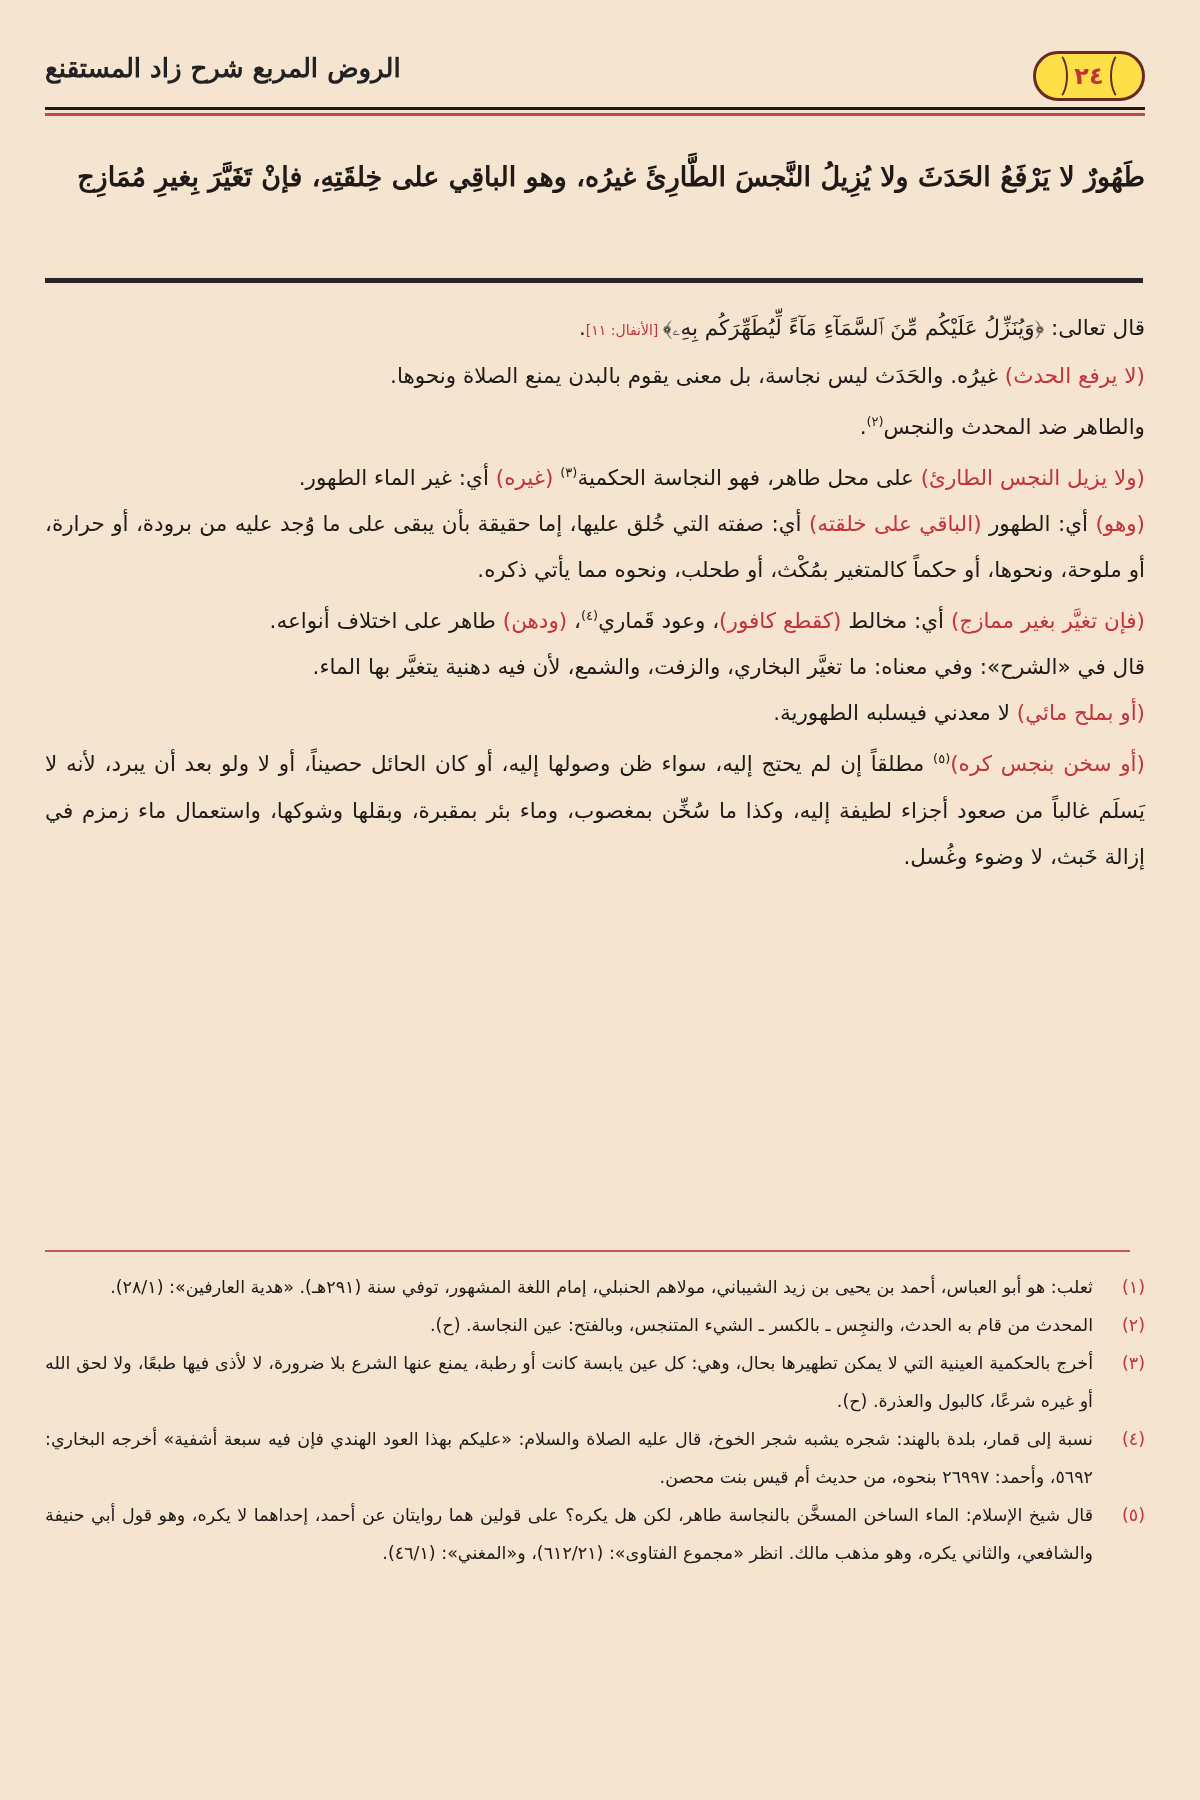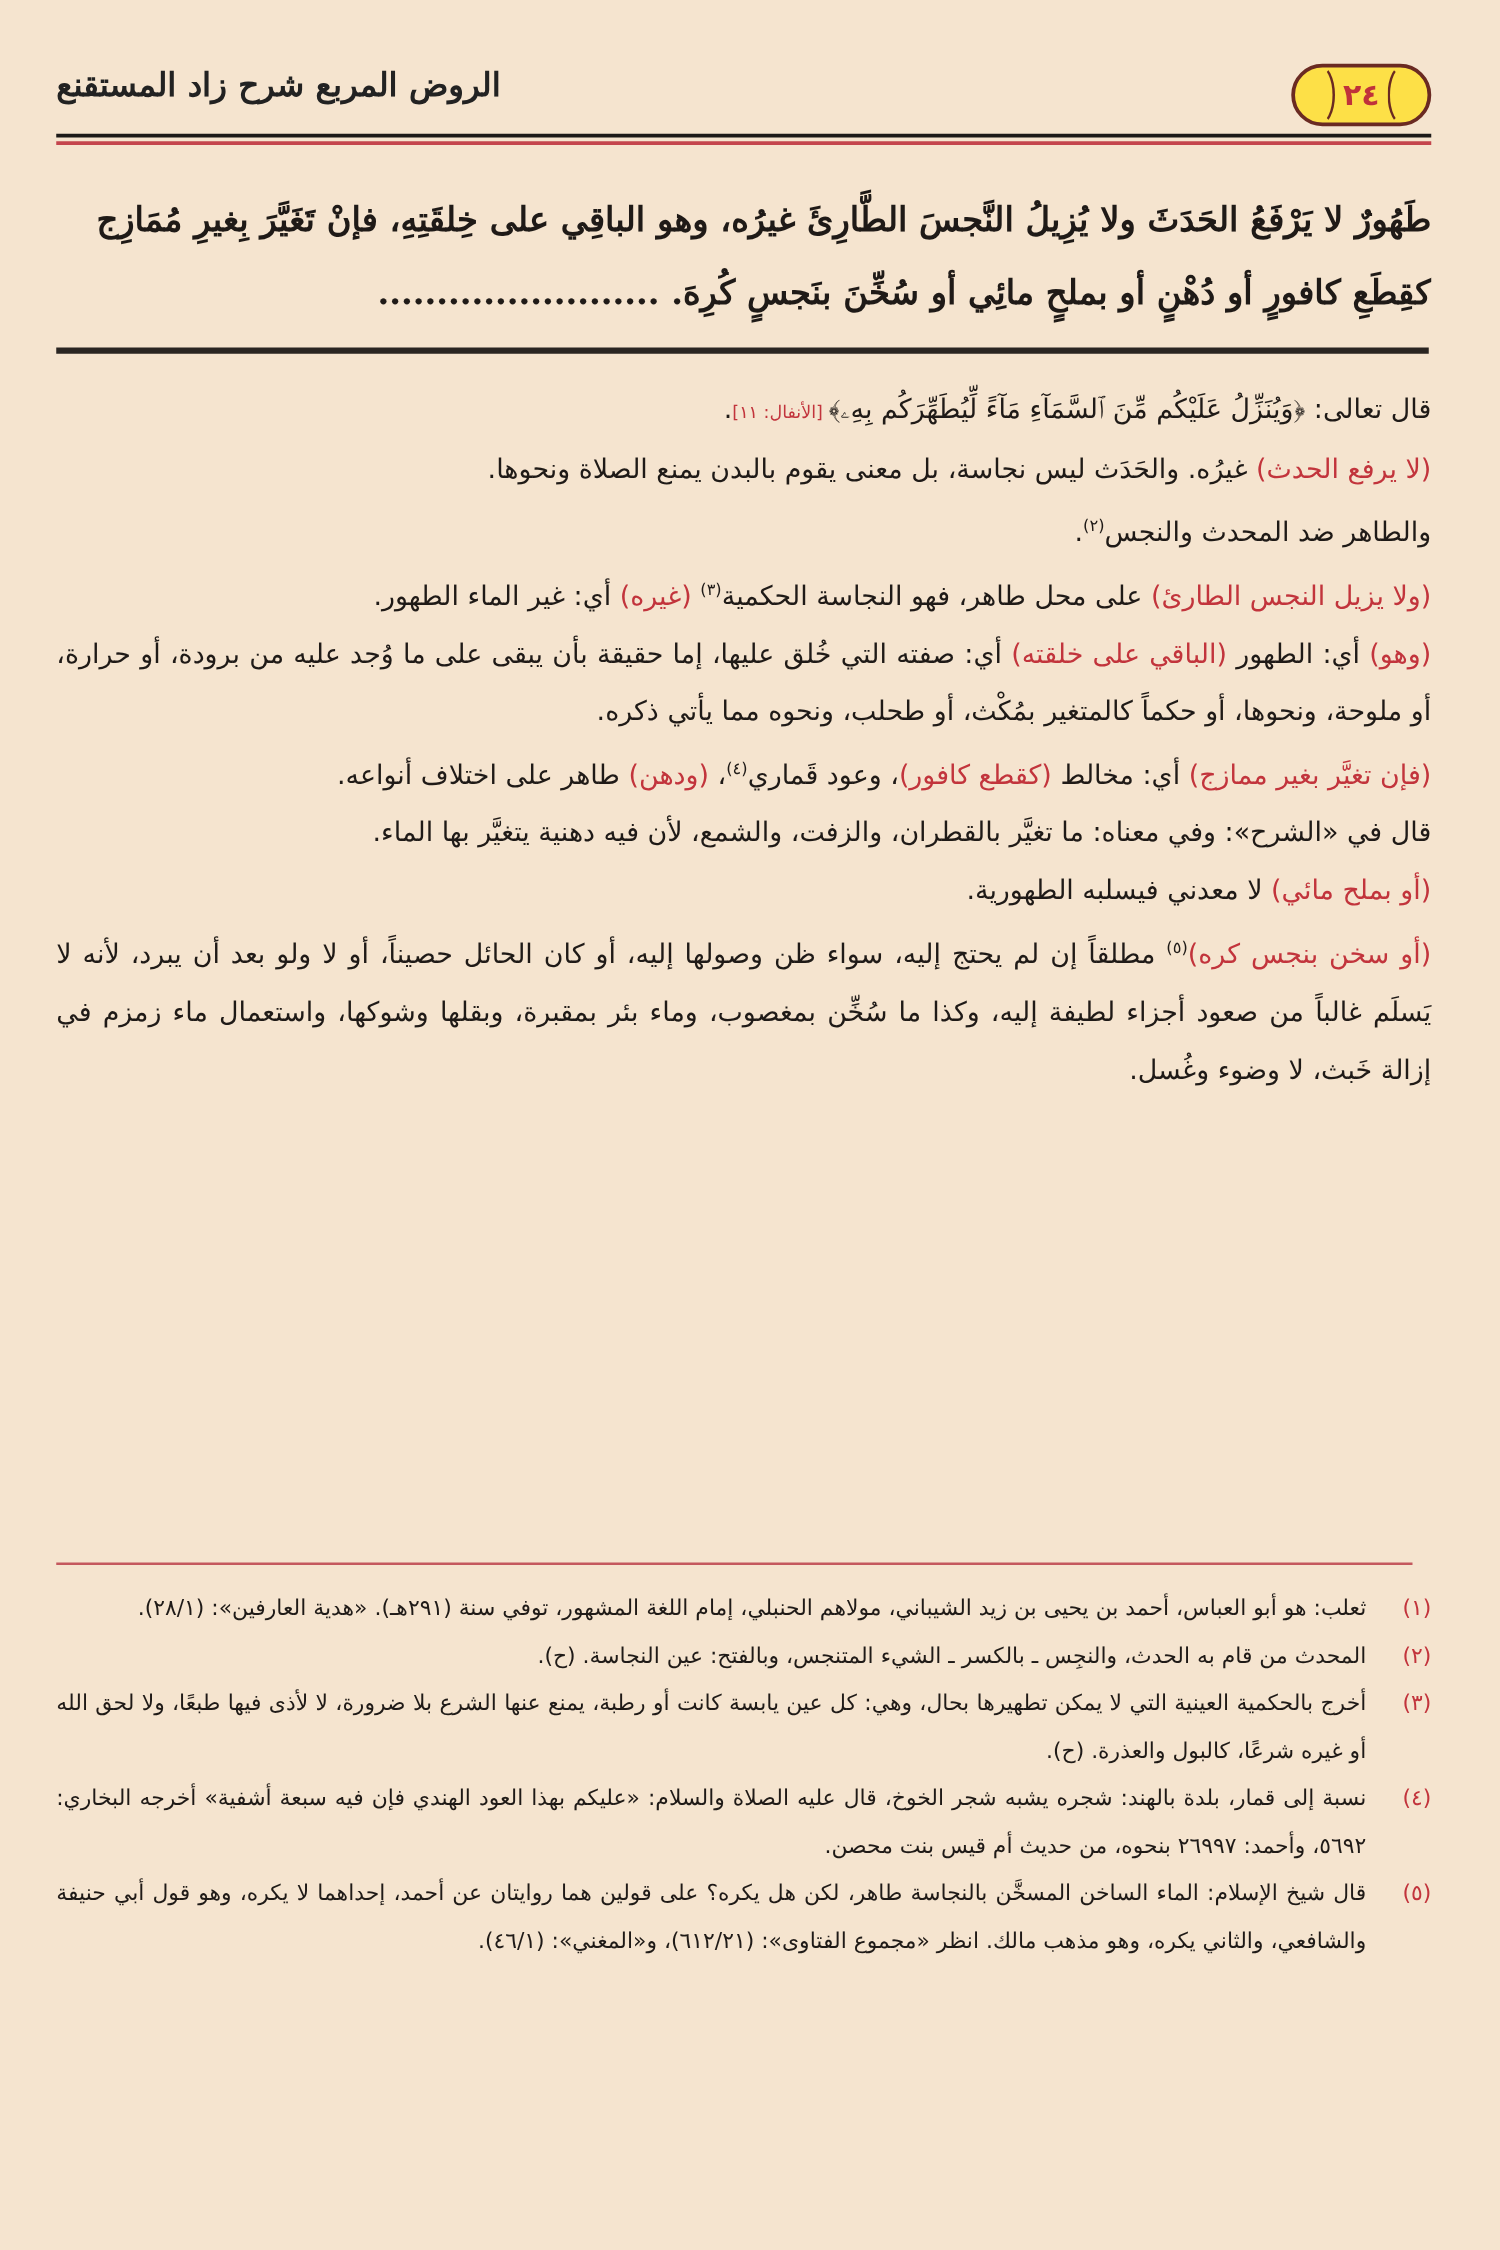--- a/index.html
+++ b/index.html
@@ -77,40 +77,39 @@
     <div class="running-title">الروض المربع شرح زاد المستقنع</div>
     <div class="page-badge">
       <span class="page-number">٢٤</span>
     </div>
     <div class="rule-black"></div>
     <div class="rule-red"></div>
   </div>
 
   <div class="matn">
     <span class="matn-line">طَهُورٌ لا يَرْفَعُ الحَدَثَ ولا يُزِيلُ النَّجسَ الطَّارِئَ غيرُه، وهو الباقِي على خِلقَتِهِ، فإنْ تَغَيَّرَ بِغيرِ مُمَازِج</span>
-    <span class="matn-line"><span>كقِطَعِ كافورٍ أو دُهْنٍ أو بملحٍ مائِي أو سُخِّنَ بنَجسٍ كُرِهَ.</span> <span class="dots">........................</span></span>
   </div>
   <div class="matn-rule"></div>
 
   <div class="sharh">
 
     <span class="para"><span>قال تعالى: </span><span class="ayah">﴿وَيُنَزِّلُ عَلَيْكُم مِّنَ ٱلسَّمَآءِ مَآءً لِّيُطَهِّرَكُم بِهِۦ﴾</span><span class="ref"> [الأنفال: ١١]</span><span>.</span></span>
 
     <span class="para"><span class="hl">(لا يرفع الحدث)</span><span> غيرُه. والحَدَث ليس نجاسة، بل معنى يقوم بالبدن يمنع الصلاة ونحوها.</span></span>
 
     <span class="para"><span>والطاهر ضد المحدث والنجس</span><span class="fn">(٢)</span><span>.</span></span>
 
     <span class="para"><span class="hl">(ولا يزيل النجس الطارئ)</span><span> على محل طاهر، فهو النجاسة الحكمية</span><span class="fn">(٣)</span><span class="hl"> (غيره)</span><span> أي: غير الماء الطهور.</span></span>
 
 
     <span class="para"><span class="hl">(وهو)</span><span> أي: الطهور </span><span class="hl">(الباقي على خلقته)</span><span> أي: صفته التي خُلق عليها، إما حقيقة بأن يبقى على ما وُجد عليه من برودة، أو حرارة، أو ملوحة، ونحوها، أو حكماً كالمتغير بمُكْث، أو طحلب، ونحوه مما يأتي ذكره.</span></span>
 
     <span class="para"><span class="hl">(فإن تغيَّر بغير ممازج)</span><span> أي: مخالط </span><span class="hl">(كقطع كافور)</span><span>، وعود قَماري</span><span class="fn">(٤)</span><span>، </span><span class="hl">(ودهن)</span><span> طاهر على اختلاف أنواعه.</span></span>
 
-    <span class="para">قال في «الشرح»: وفي معناه: ما تغيَّر بالقطران، والزفت، والشمع، لأن فيه دهنية يتغيَّر بها الماء.</span>
+    <span class="para">قال في «الشرح»: وفي معناه: ما تغيَّر البخاري، والزفت، والشمع، لأن فيه دهنية يتغيَّر بها الماء.</span>
 
     <span class="para"><span class="hl">(أو بملح مائي)</span><span> لا معدني فيسلبه الطهورية.</span></span>
 
     <span class="para"><span class="hl">(أو سخن بنجس كره)</span><span class="fn">(٥)</span><span> مطلقاً إن لم يحتج إليه، سواء ظن وصولها إليه، أو كان الحائل حصيناً، أو لا ولو بعد أن يبرد، لأنه لا يَسلَم غالباً من صعود أجزاء لطيفة إليه، وكذا ما سُخِّن بمغصوب، وماء بئر بمقبرة، وبقلها وشوكها، واستعمال ماء زمزم في إزالة خَبث، لا وضوء وغُسل.</span></span>
   </div>
 
   <div class="fn-rule"></div>
 
   <div class="footnotes">
     <div class="footnote">

